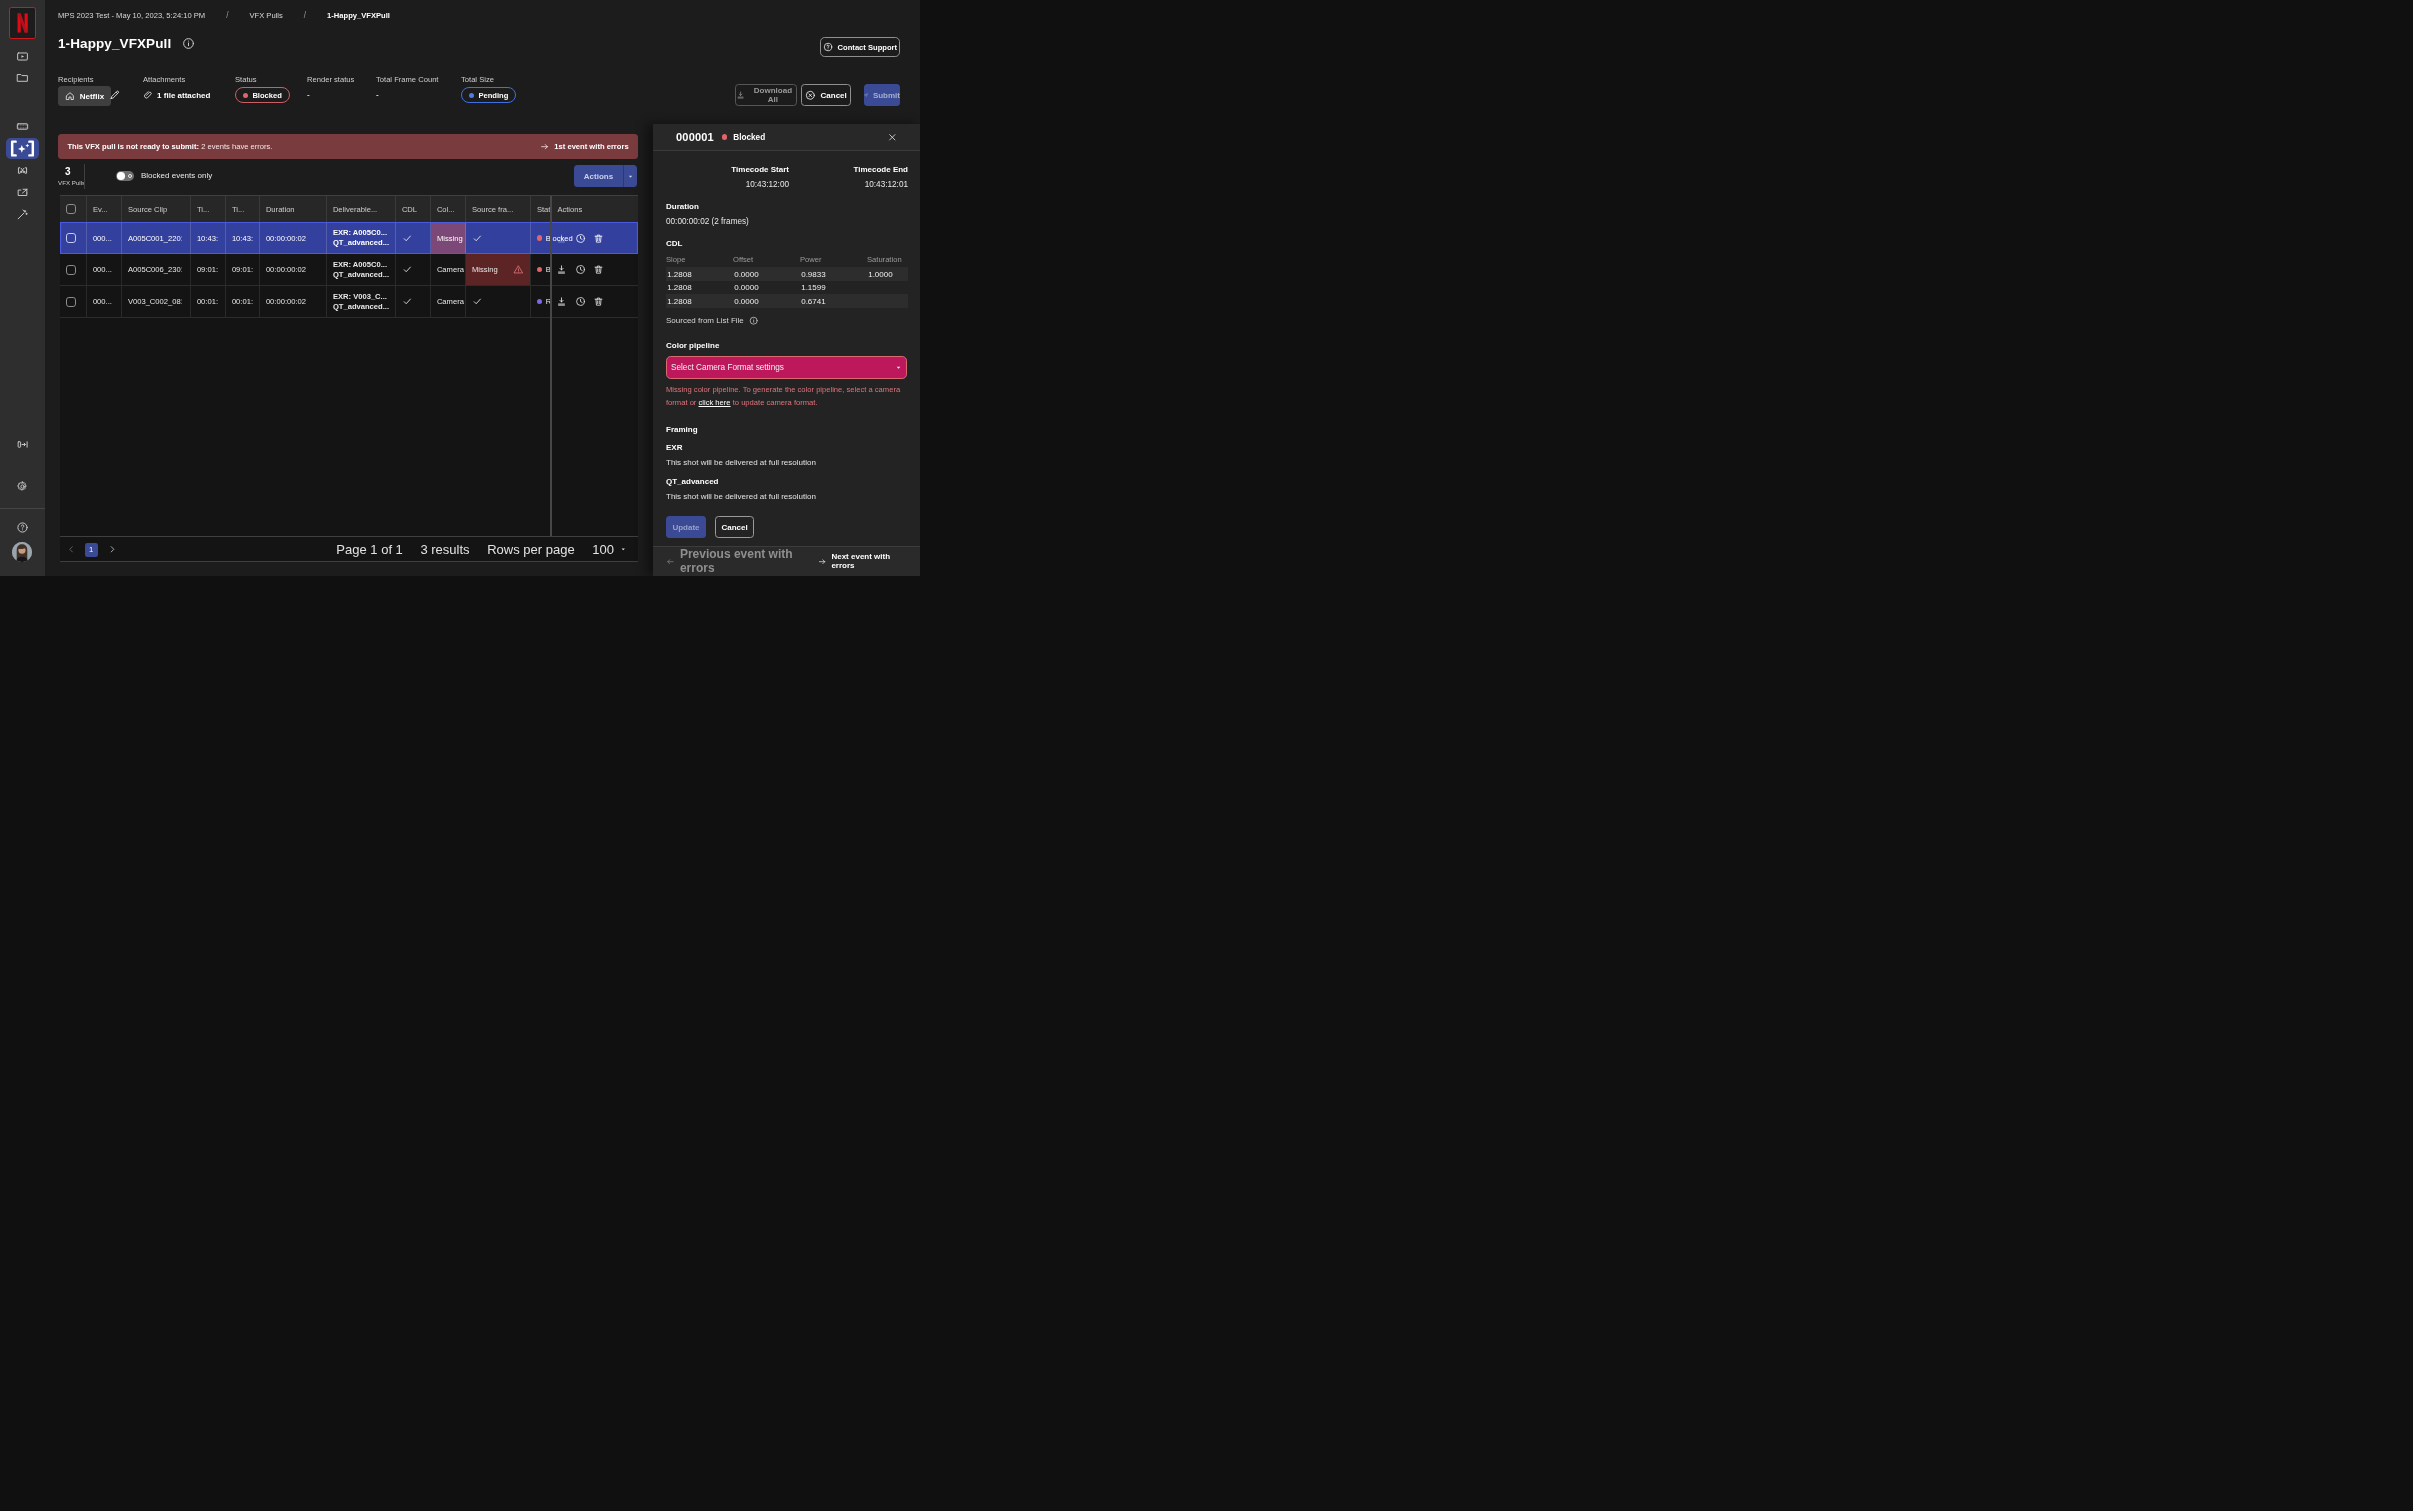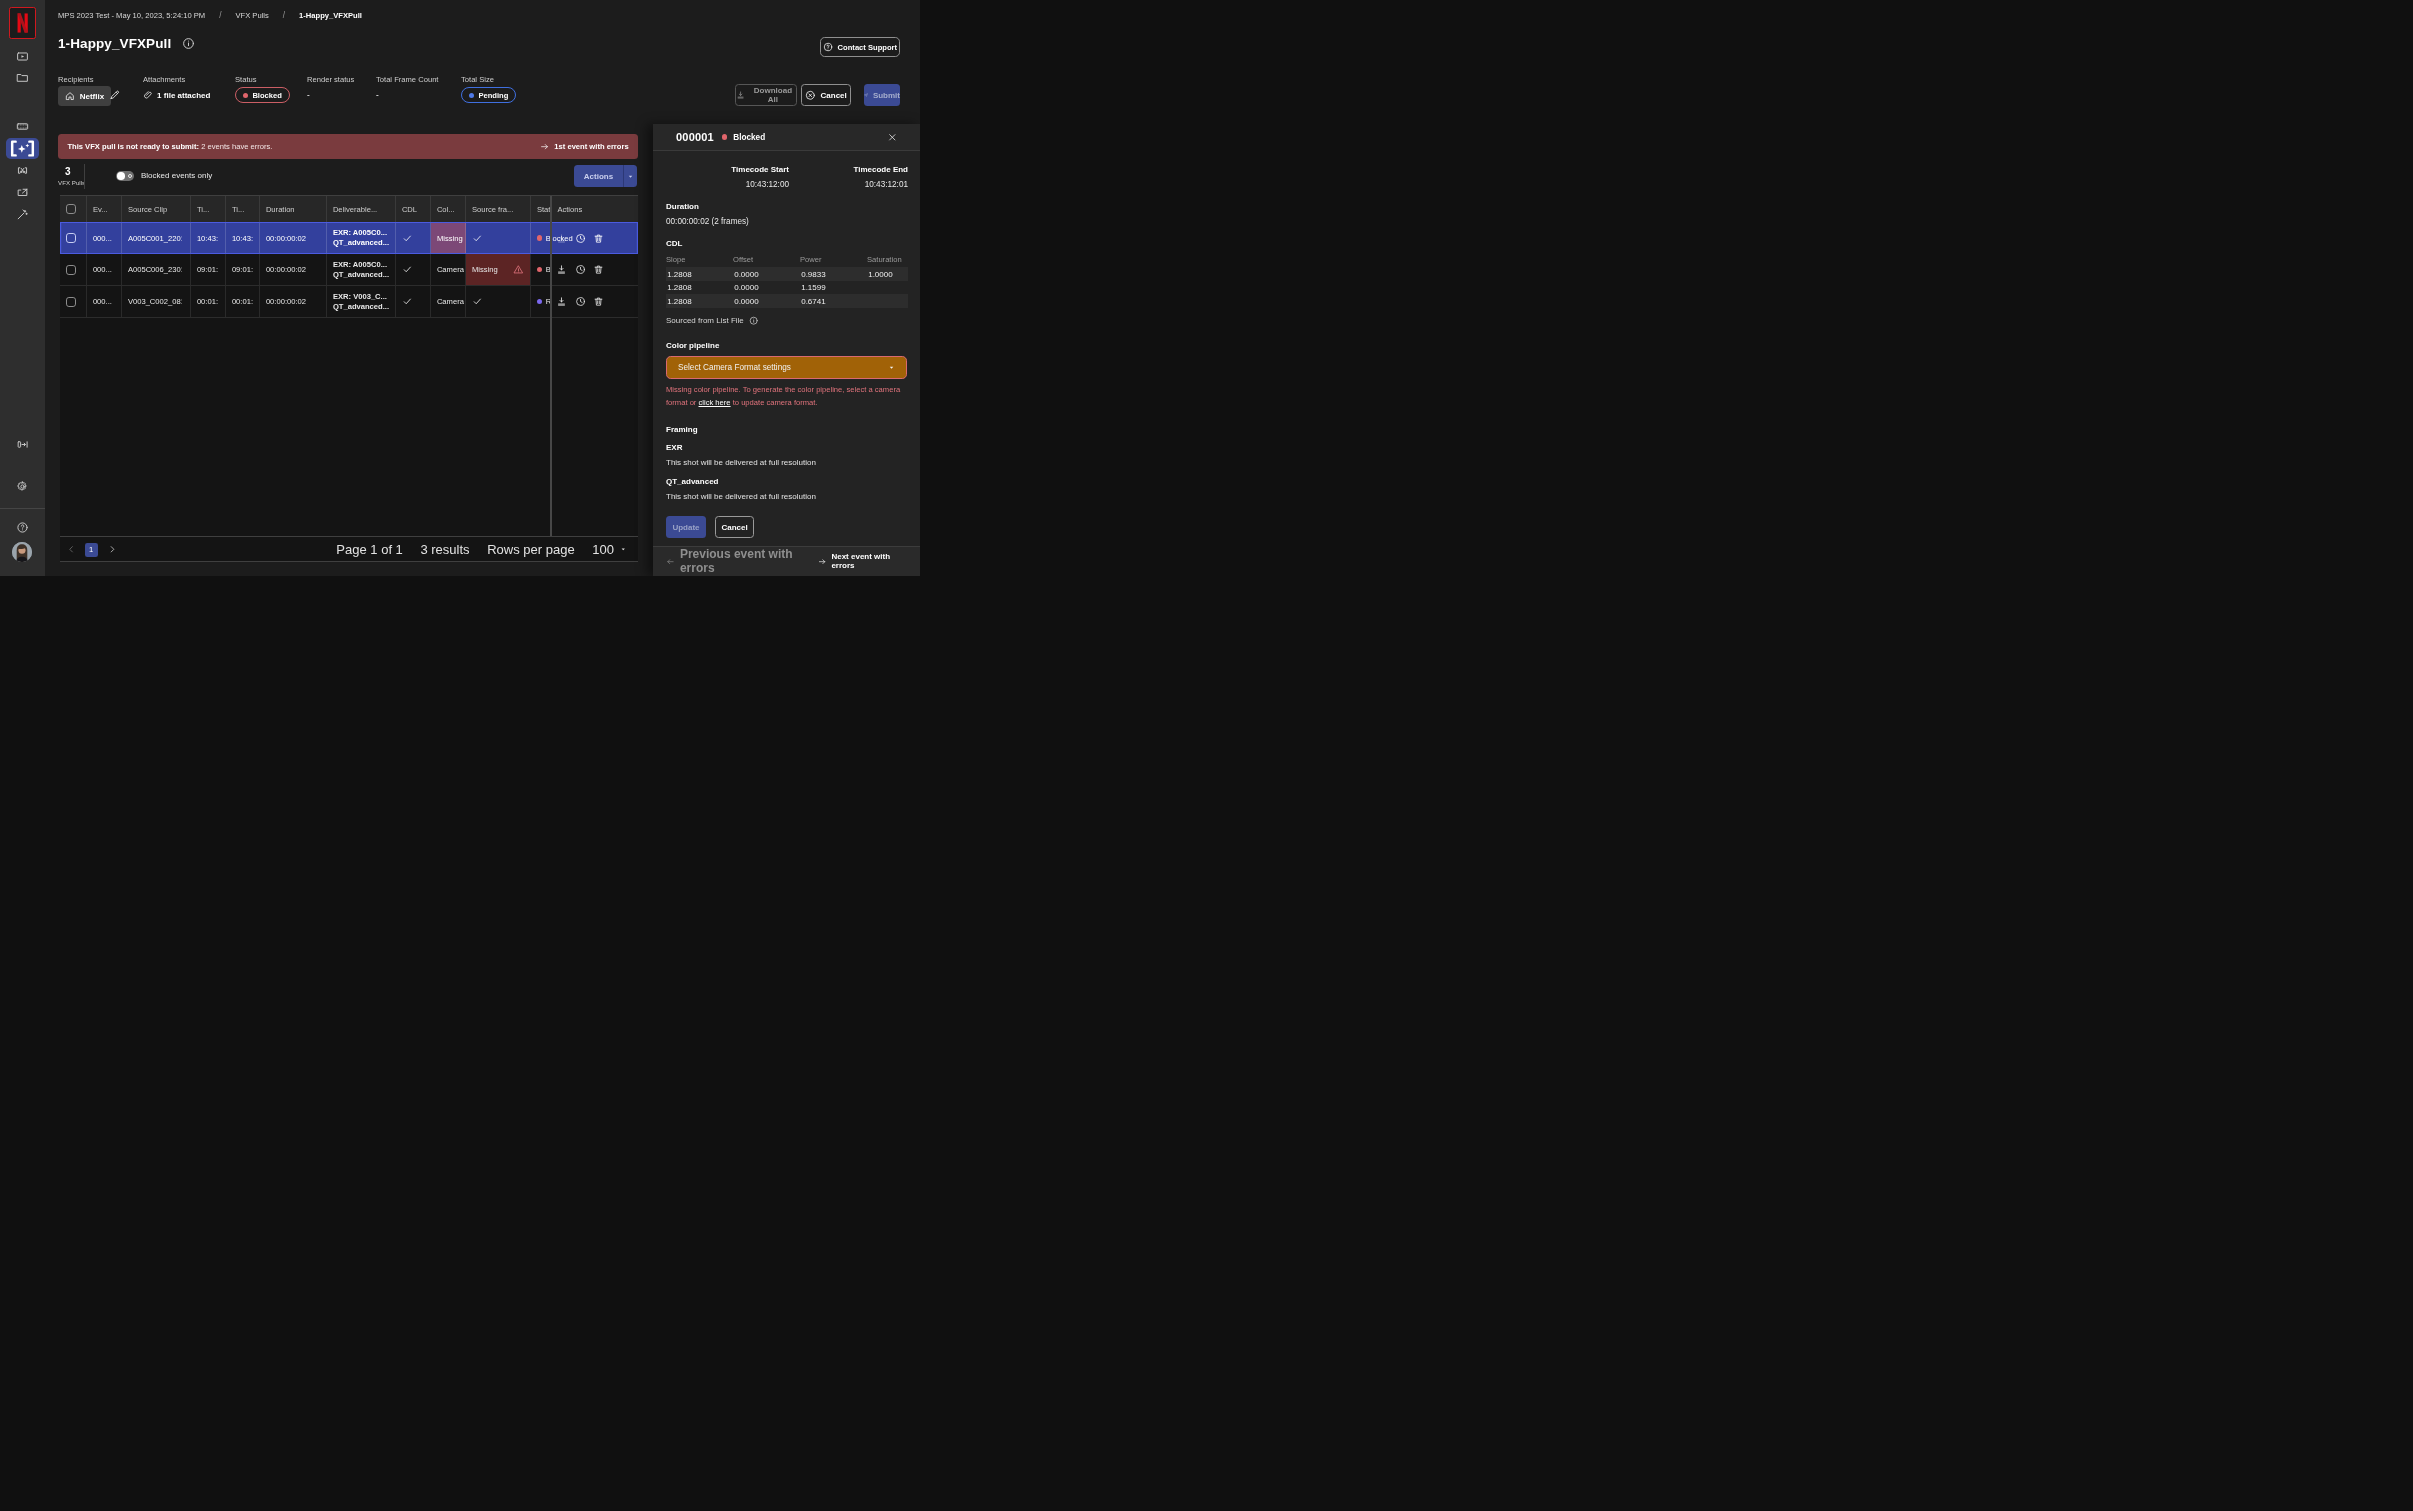--- a/index.html
+++ b/index.html
@@ -13,21 +13,21 @@
   .side-ic svg { width:13px; height:13px; }
   .side-active { position:absolute; left:5.9px; width:33px; height:21px; background:#3b4a94; border-radius:4.7px; display:flex; align-items:center; justify-content:center; color:#fff; cursor:pointer; }
   .side-div { position:absolute; left:0; top:508px; width:45px; border-top:0.6px solid #454545; }
   .avatar { position:absolute; left:12.3px; top:542px; width:20px; height:20px; border-radius:50%; background:#99a3ab; overflow:hidden; cursor:pointer; }
 
   
   .s { stroke:currentColor; fill:none; stroke-width:1.8; stroke-linecap:round; stroke-linejoin:round; }
   svg { display:block; }
 
   
-  .crumbs { position:absolute; left:58px; top:11px; font-size:7.6px; color:#d8d8d8; display:flex; gap:14px; align-items:center; }
+  .crumbs { position:absolute; left:58px; top:11px; font-size:7.6px; color:#d8d8d8; display:flex; gap:21px; align-items:center; }
   .crumb-sep { color:#9a9a9a; font-size:8.2px; }
   .crumb-cur { color:#fff; font-weight:bold; }
   .title-row { position:absolute; left:58px; top:36px; display:flex; align-items:center; gap:10.6px; }
   .page-title { font-size:13.5px; font-weight:bold; color:#fff; letter-spacing:0.1px; }
   .info-ic { color:#cfcfcf; cursor:pointer; }
   .contact-btn { position:absolute; left:820px; top:37px; width:80px; height:20px; border:0.6px solid #8f8f8f; border-radius:4.7px; color:#fff; font-size:7.6px; font-weight:bold; display:flex; align-items:center; justify-content:center; gap:4.7px; cursor:pointer; background:transparent; }
 
   
   .meta-label { position:absolute; top:75px; font-size:7.6px; color:#cfcfcf; }
   .chip { position:absolute; left:58px; top:86px; height:20px; padding:0 7px; background:#3f3f3f; border-radius:3.5px; display:flex; align-items:center; gap:4.7px; color:#fff; font-size:8px; font-weight:bold; cursor:pointer; }
@@ -106,21 +106,21 @@
   .panel-x { margin-left:auto; color:#e8e8e8; cursor:pointer; }
   .pbody { position:absolute; left:0; top:27px; width:268px; bottom:30.5px; padding:14px 13px 0 13px; overflow:hidden; }
   .plabel { font-size:8px; font-weight:bold; color:#fff; }
   .pval { font-size:8.2px; color:#e9e9e9; }
   .tc-grid { display:grid; grid-template-columns:123px 1fr; row-gap:0;text-align:right; }
   .cdl-grid { display:grid; grid-template-columns:67px 67px 67px 1fr; }
   .cdl-h { font-size:7.6px; color:#9a9a9a; padding:2.9px 0; }
   .cdl-c { font-size:8px; color:#efefef; padding:0 0 0 1.2px; height:13.5px; display:flex; align-items:center; }
   .stripe { background:#2d2d2d; }
   .src-note { display:flex; align-items:center; gap:5.3px; font-size:8px; color:#d6d6d6; }
-  .cp-select { width:241px; height:23.5px; border:1.2px solid #d96a70; border-radius:4.7px; background:#a16207; display:flex; align-items:center; justify-content:space-between; padding:0 11px; cursor:pointer; }
+  .cp-select { width:241px; height:23.5px; border:1.2px solid #d96a70; border-radius:4.7px; background:#be185d; display:flex; align-items:center; justify-content:space-between; padding:0 4px; cursor:pointer; }
   .cp-select span { font-size:8.2px; color:#f2f2f2; }
   .cp-err { width:241px; font-size:7.6px; color:#e0737c; line-height:1.7; margin-top:5.3px; }
   .cp-err a { color:#fff; text-decoration:underline; cursor:pointer; }
   .pbtn-update { width:40px; height:22px; background:#3b4a94; border:none; border-radius:3.5px; color:#99a2c7; font-size:8px; font-weight:bold; cursor:pointer; }
   .pbtn-cancel { width:39px; height:22px; background:transparent; border:0.6px solid #9a9a9a; border-radius:3.5px; color:#fff; font-size:8px; font-weight:bold; margin-left:6.5px; cursor:pointer; }
   .panel-foot { position:absolute; left:0; bottom:0; width:268px; height:30.5px; background:#2a2a2a; border-top:0.6px solid #3c3c3c; display:flex; align-items:center; justify-content:space-between; padding:0 13px; }
   .pf-prev { display:flex; align-items:center; gap:5.3px; color:#8f8f8f; font-size:12px; font-weight:bold; cursor:pointer; }
   .pf-next { display:flex; align-items:center; gap:5.3px; color:#fff; font-size:8px; font-weight:bold; cursor:pointer; }
   .mt8{margin-top:4.7px}.mt10{margin-top:5.9px}.mt14{margin-top:8.2px}.mt18{margin-top:10.6px}.mt22{margin-top:13px}.mt26{margin-top:15.3px}
 </style>

